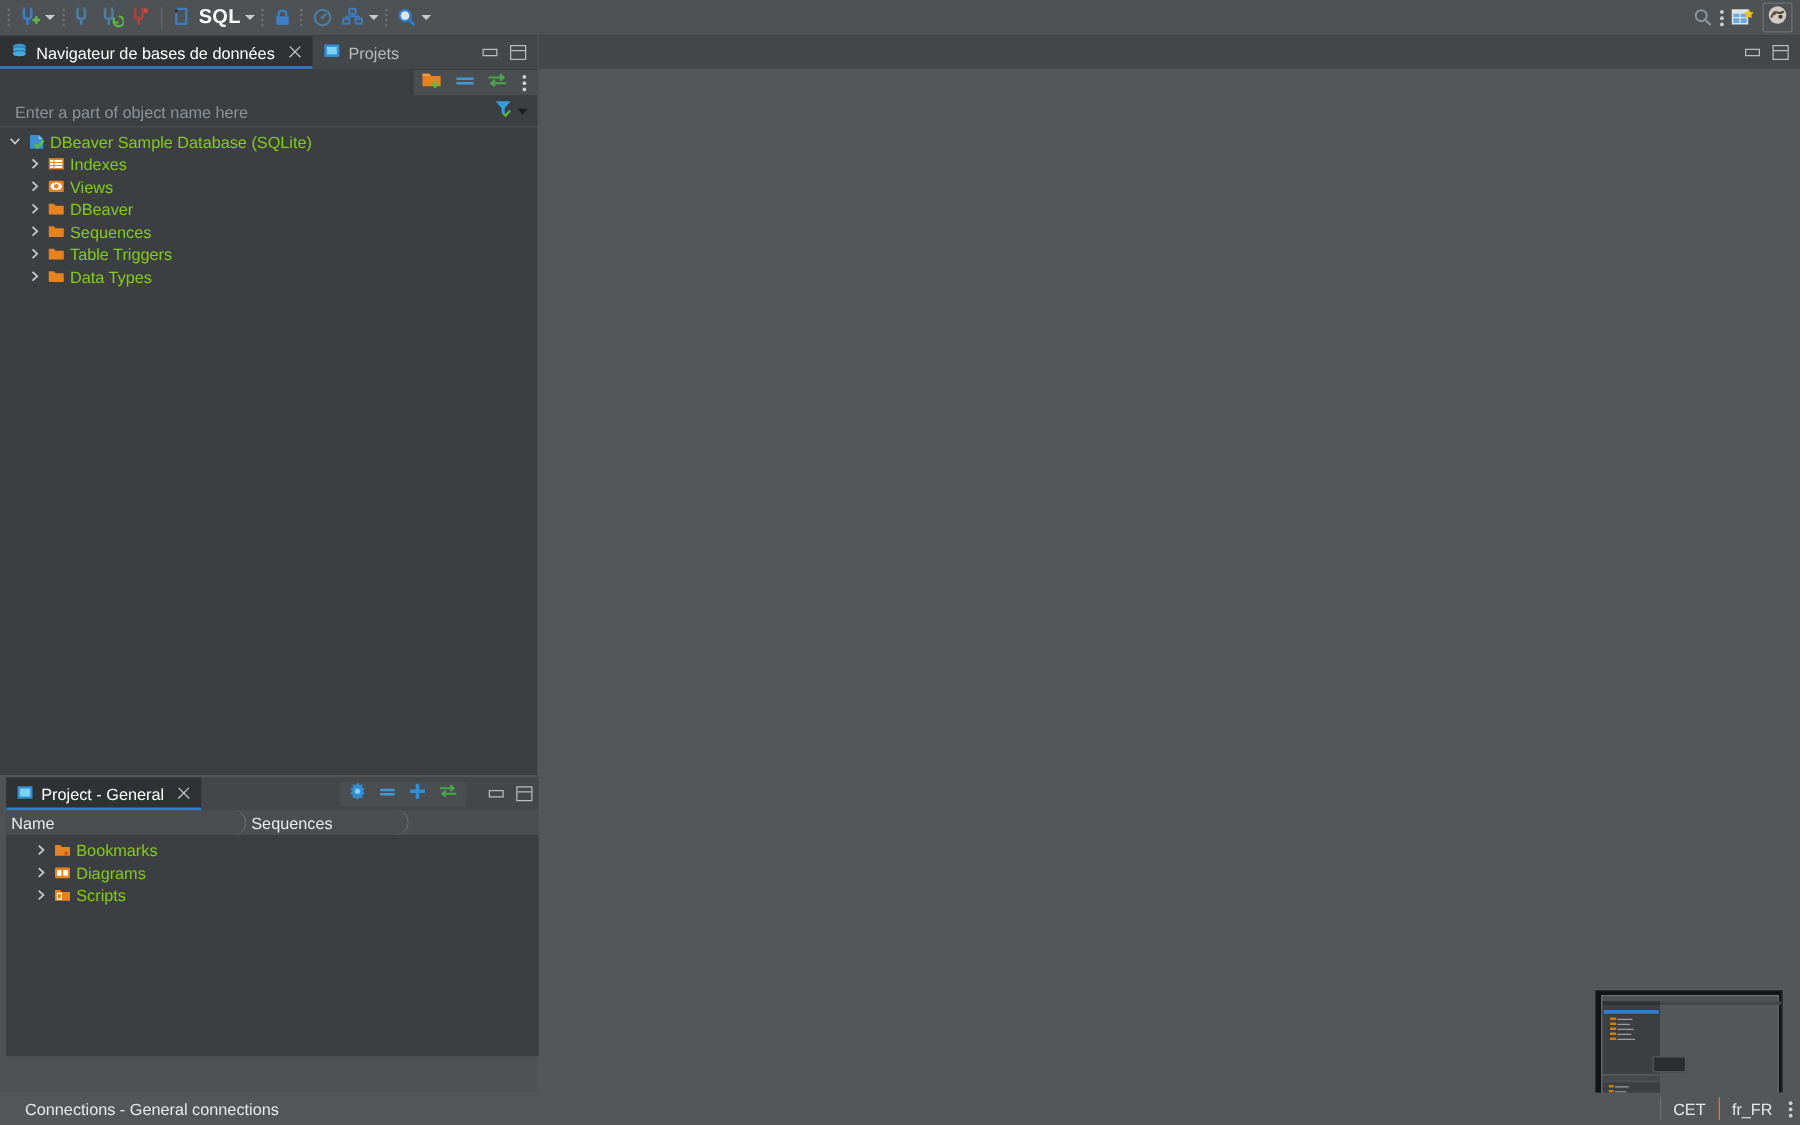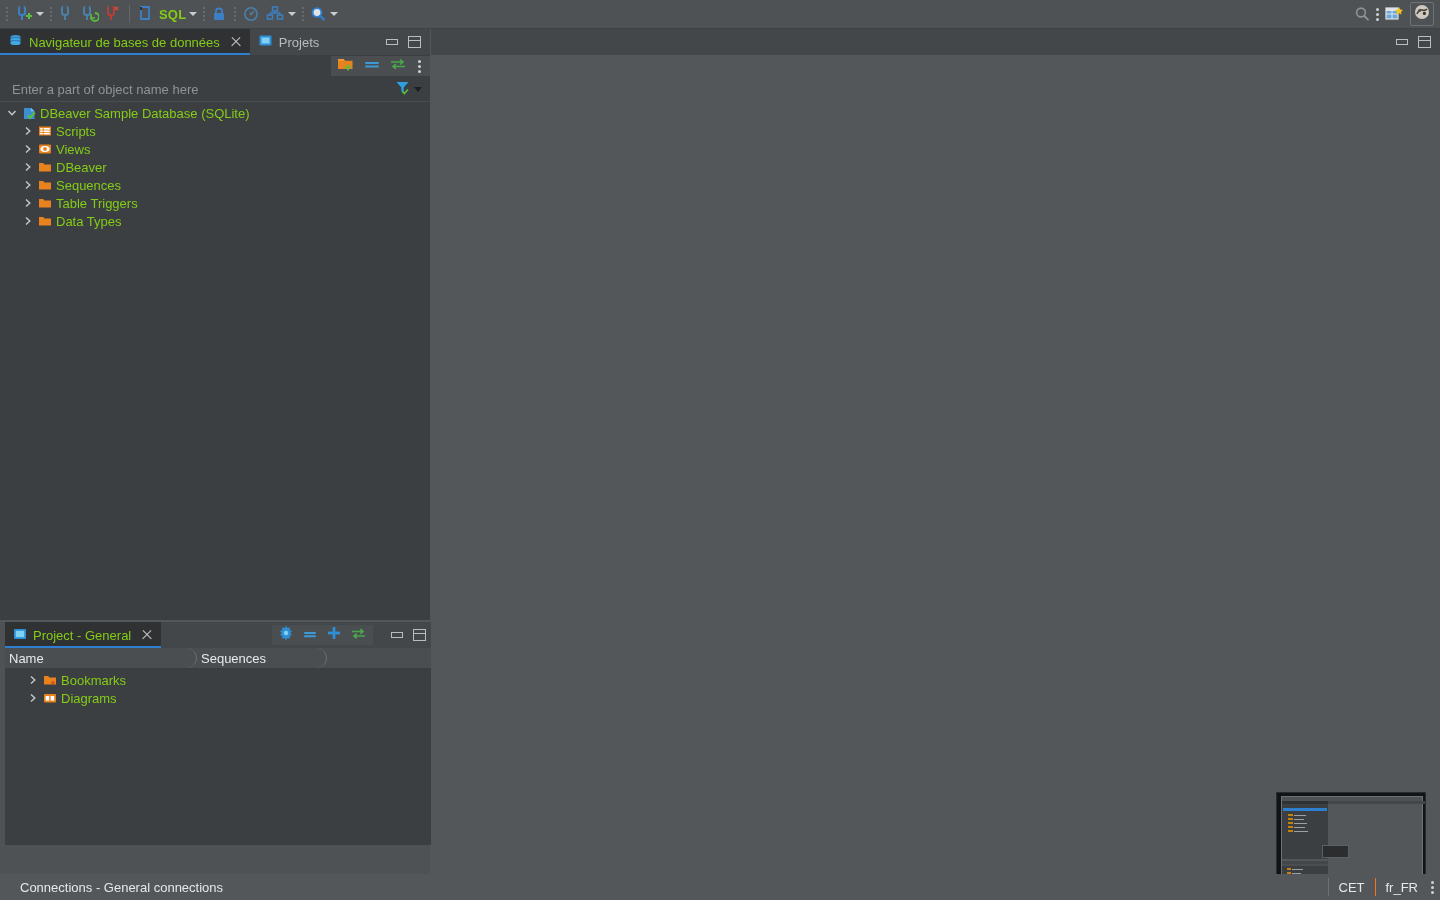--- a/index.html
+++ b/index.html
@@ -32,39 +32,39 @@
   }
   .grip i { display: block; width: 2px; height: 2px; background: #6e7478; border-radius: 50%; }
   .sep { width: 1px; height: 18px; background: #62676a; margin: 0 6px; }
   .tb-btn {
     height: 24px; display: flex; align-items: center; gap: 2px;
     padding: 0 2px; border-radius: 2px;
   }
   .tb-btn svg { display: block; }
   .caret { width: 0; height: 0; border-left: 4px solid transparent; border-right: 4px solid transparent;
            border-top: 4px solid #c9ccce; margin-left: 1px; }
-  .sql-label { color: #84cc16; font-size: 13px; font-weight: bold; letter-spacing: .2px; margin-left: 3px; }
+  .sql-label { color: #ffffff; font-size: 16px; font-weight: bold; letter-spacing: .2px; margin-left: 3px; }
   .avatar-btn {
     width: 22px; height: 22px; border: 1px solid #6d7276; border-radius: 2px;
     display: flex; align-items: center; justify-content: center; margin-left: 4px;
   }
 
   
   .nav-panel {
     position: absolute; left: 0; top: 29px; width: 430px; height: 592px;
     background: #3c3f41;
   }
   .tabrow {
     height: 26px; background: #44474a; display: flex; align-items: stretch; position: relative;
   }
   .tab {
     display: flex; align-items: center; gap: 6px; padding: 0 8px;
     font-size: 13px; color: #b8bcbf; position: relative;
   }
-  .tab.active { background: #2f3133; color: #84cc16; }
+  .tab.active { background: #2f3133; color: #ffffff; }
   .tab.active:after {
     content: ""; position: absolute; left: 0; right: 0; bottom: 0; height: 2px; background: #2f7fd1;
   }
   .tab .close-x {
     width: 12px; height: 12px; position: relative; margin-left: 4px; opacity: .9;
   }
   .tab .close-x:before, .tab .close-x:after {
     content: ""; position: absolute; left: 0; top: 5px; width: 12px; height: 1.4px; background: #d6d9db;
   }
   .tab .close-x:before { transform: rotate(45deg); }
@@ -455,21 +455,21 @@
           <svg width="14" height="14" viewBox="0 0 14 14">
             <rect x="1" y="2.5" width="12" height="9" fill="#e8821e"></rect>
             <rect x="2.2" y="4" width="2.5" height="1.6" fill="#ffffff"></rect>
             <rect x="5.6" y="4" width="6.2" height="1.6" fill="#ffffff"></rect>
             <rect x="2.2" y="6.4" width="2.5" height="1.6" fill="#ffffff"></rect>
             <rect x="5.6" y="6.4" width="6.2" height="1.6" fill="#ffffff"></rect>
             <rect x="2.2" y="8.8" width="2.5" height="1.6" fill="#ffffff"></rect>
             <rect x="5.6" y="8.8" width="6.2" height="1.6" fill="#ffffff"></rect>
           </svg>
         </span>
-        <span class="tlabel">Scripts</span>
+        <span class="tlabel">Indexes</span>
       </div>
 
       <div class="trow indent1">
         <span class="twist">
           <svg width="10" height="10" viewBox="0 0 10 10">
               <path d="M3 1.5 L6.8 5 L3 8.5" fill="none" stroke="#c5c9cc" stroke-width="1.4"></path>
             </svg>
         </span>
         <span class="ticon">
           <svg width="14" height="14" viewBox="0 0 14 14">
@@ -618,20 +618,35 @@
         <span class="ticon">
           <svg width="14" height="14" viewBox="0 0 14 14">
             <rect x="1" y="3" width="12" height="8.5" rx="1" fill="#e8821e"></rect>
             <rect x="2.6" y="5" width="3.6" height="4.6" fill="#ffffff"></rect>
             <rect x="7.6" y="5" width="3.6" height="4.6" fill="#ffffff"></rect>
           </svg>
         </span>
         <span class="tlabel">Diagrams</span>
       </div>
 
+      <div class="trow indent1">
+        <span class="twist">
+          <svg width="10" height="10" viewBox="0 0 10 10">
+              <path d="M3 1.5 L6.8 5 L3 8.5" fill="none" stroke="#c5c9cc" stroke-width="1.4"></path>
+            </svg>
+        </span>
+        <span class="ticon">
+          <svg width="14" height="14" viewBox="0 0 14 14">
+            <path d="M1 3 L5.2 3 L6.4 4.5 L13 4.5 L13 11.5 L1 11.5 Z" fill="#e8821e"></path>
+            <rect x="2.4" y="5.2" width="4.2" height="5.6" fill="#ffffff"></rect>
+            <rect x="3.3" y="6.3" width="2.4" height="3.4" fill="#e8821e"></rect>
+          </svg>
+        </span>
+        <span class="tlabel">Scripts</span>
+      </div>
     </div>
   </div>
 
   <div class="editor-area">
     <div class="editor-head">
       <div class="panel-winbtns">
         <div class="wb-min"></div>
         <div class="wb-max"></div>
       </div>
     </div>

